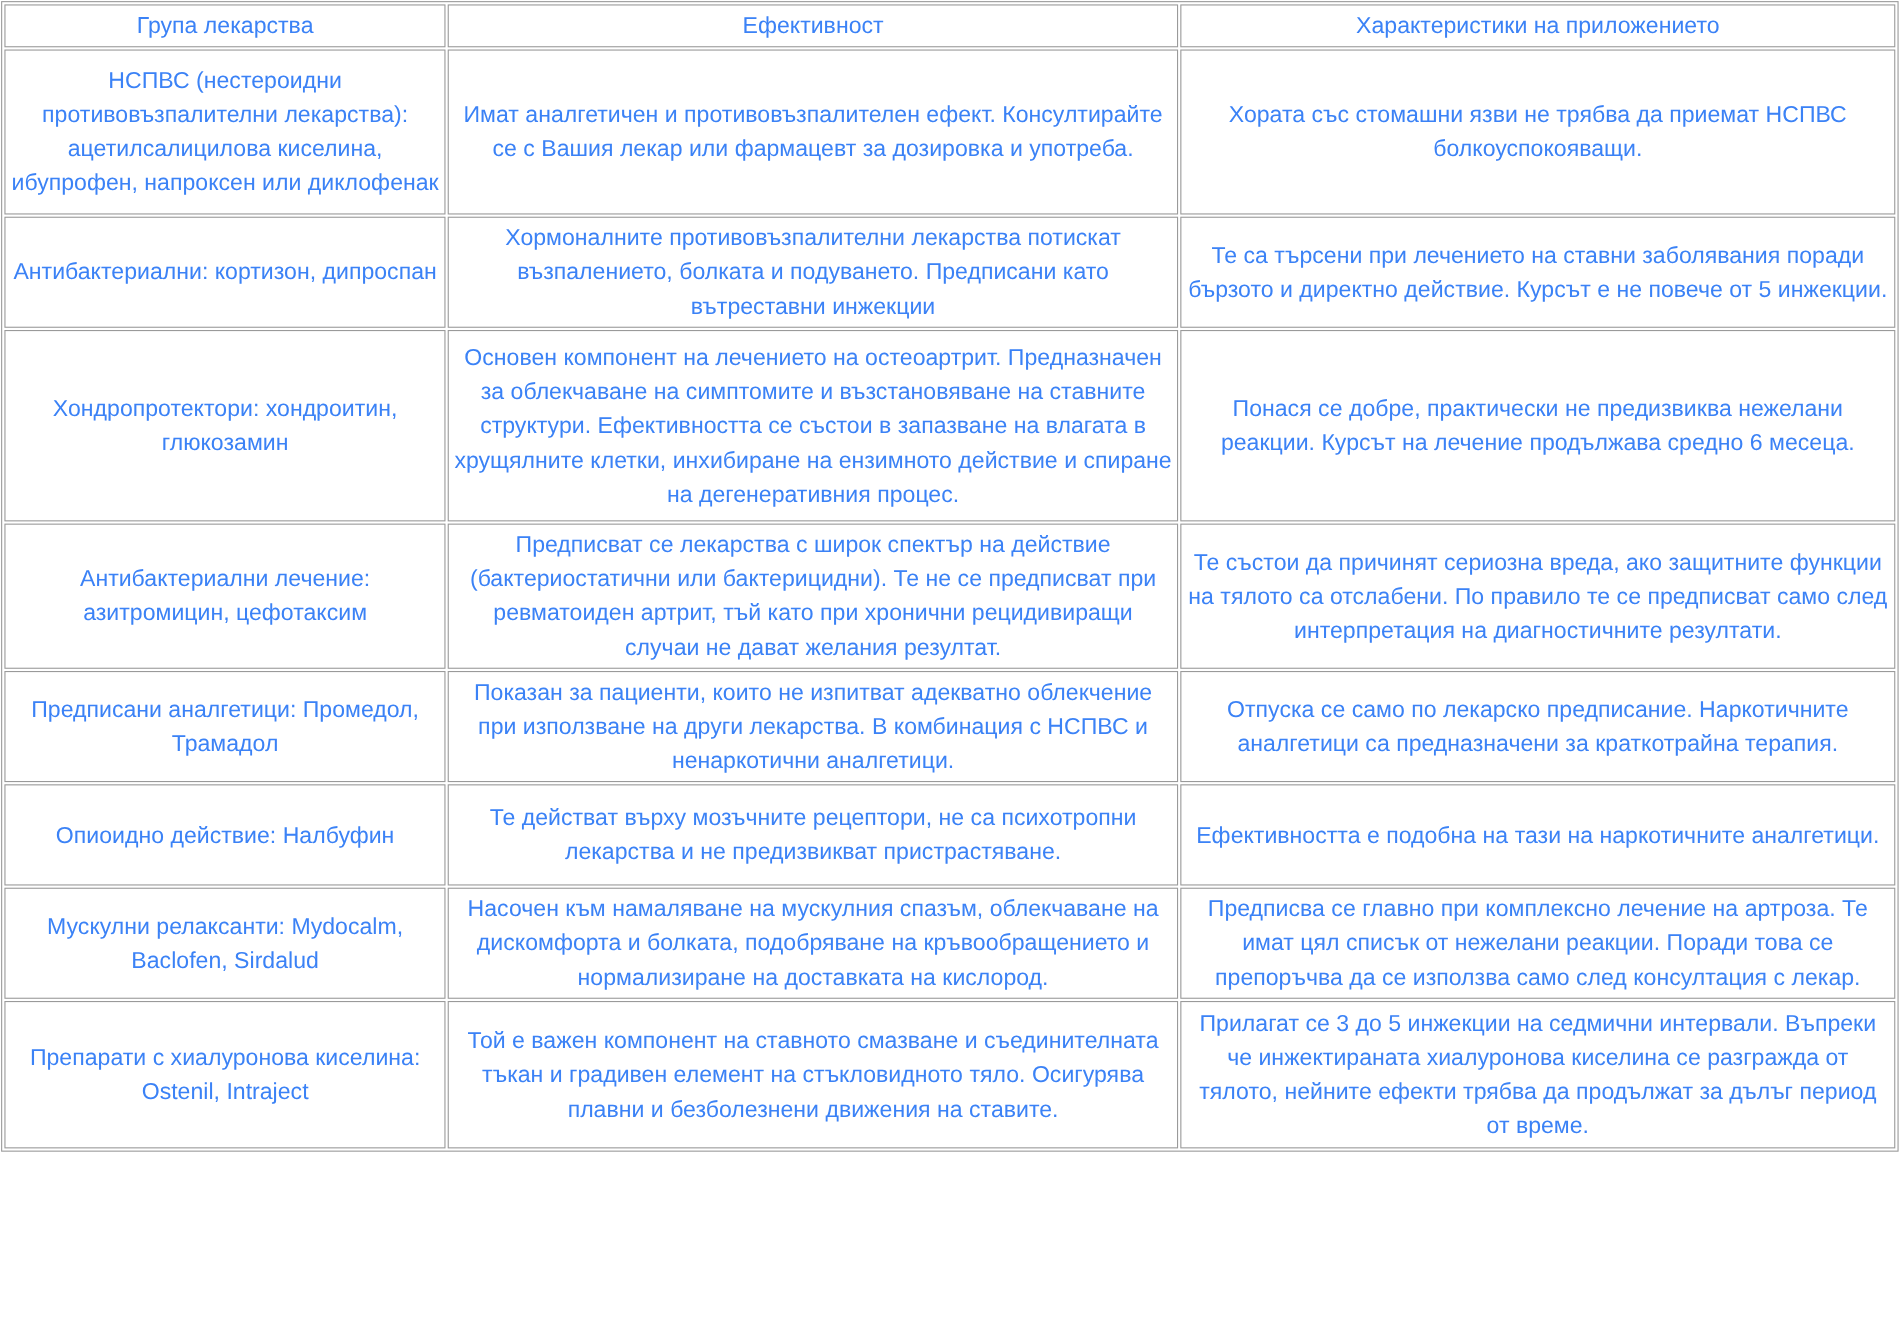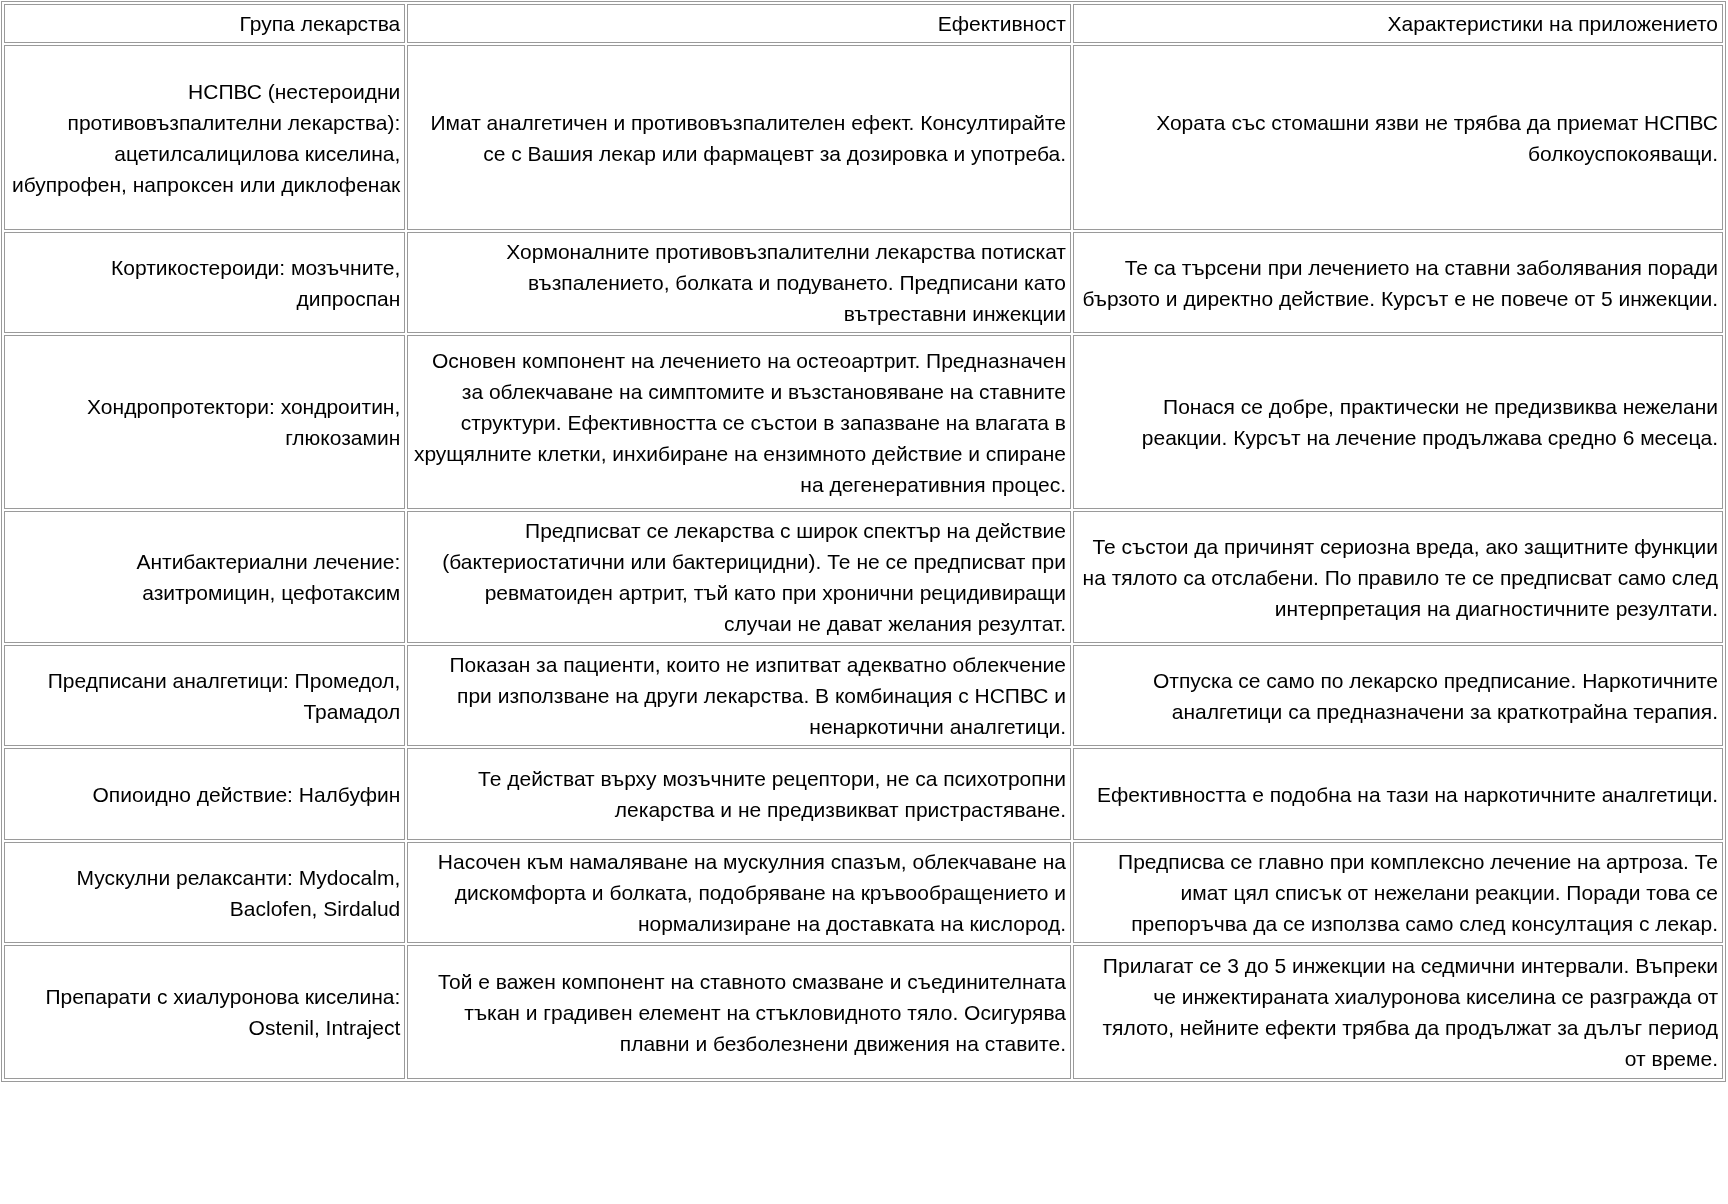--- a/index.html
+++ b/index.html
@@ -20,39 +20,39 @@
     margin-left: 1px;
     border-collapse: separate;
     border-spacing: 2px;
     border: 1px solid #9a9a9a;
     background: #ffffff;
     table-layout: fixed;
   }
   table.med-table th,
   table.med-table td {
     border: 1px solid #9a9a9a;
-    color: #000000;
+    color: #3b82f6;
     font-size: 21px;
     line-height: 31px;
     font-weight: 400;
-    text-align: right;
+    text-align: center;
     vertical-align: middle;
     padding: 3px 4px;
     box-sizing: border-box;
     background: #ffffff;
   }
   table.med-table th {
     height: 32px;
   }
   .col-group { width: 23.4%; }
   .col-eff   { width: 38.7%; }
   .col-char  { width: 37.9%; }
 
   
-  tbody tr:nth-child(1) { height: 185px; }
+  tbody tr:nth-child(1) { height: 150px; }
   tbody tr:nth-child(2) { height: 88px;  }
   tbody tr:nth-child(3) { height: 174px; }
   tbody tr:nth-child(4) { height: 120px; }
   tbody tr:nth-child(5) { height: 57px;  }
   tbody tr:nth-child(6) { height: 92px;  }
   tbody tr:nth-child(7) { height: 60px;  }
   tbody tr:nth-child(8) { height: 134px; }
   tbody tr:nth-child(9) { height: 249px; }
 </style>
 </head>
@@ -67,21 +67,21 @@
         <th class="col-char">Характеристики на приложението</th>
       </tr>
     </thead>
     <tbody>
       <tr>
         <td>НСПВС (нестероидни противовъзпалителни лекарства): ацетилсалицилова киселина, ибупрофен, напроксен или диклофенак</td>
         <td>Имат аналгетичен и противовъзпалителен ефект. Консултирайте се с Вашия лекар или фармацевт за дозировка и употреба.</td>
         <td>Хората със стомашни язви не трябва да приемат НСПВС болкоуспокояващи.</td>
       </tr>
       <tr>
-        <td>Кортикостероиди: мозъчните, дипроспан</td>
+        <td>Антибактериални: кортизон, дипроспан</td>
         <td>Хормоналните противовъзпалителни лекарства потискат възпалението, болката и подуването. Предписани като вътреставни инжекции</td>
         <td>Те са търсени при лечението на ставни заболявания поради бързото и директно действие. Курсът е не повече от 5 инжекции.</td>
       </tr>
       <tr>
         <td>Хондропротектори: хондроитин, глюкозамин</td>
         <td>Основен компонент на лечението на остеоартрит. Предназначен за облекчаване на симптомите и възстановяване на ставните структури. Ефективността се състои в запазване на влагата в хрущялните клетки, инхибиране на ензимното действие и спиране на дегенеративния процес.</td>
         <td>Понася се добре, практически не предизвиква нежелани реакции. Курсът на лечение продължава средно 6 месеца.</td>
       </tr>
       <tr>
         <td>Антибактериални лечение: азитромицин, цефотаксим</td>

